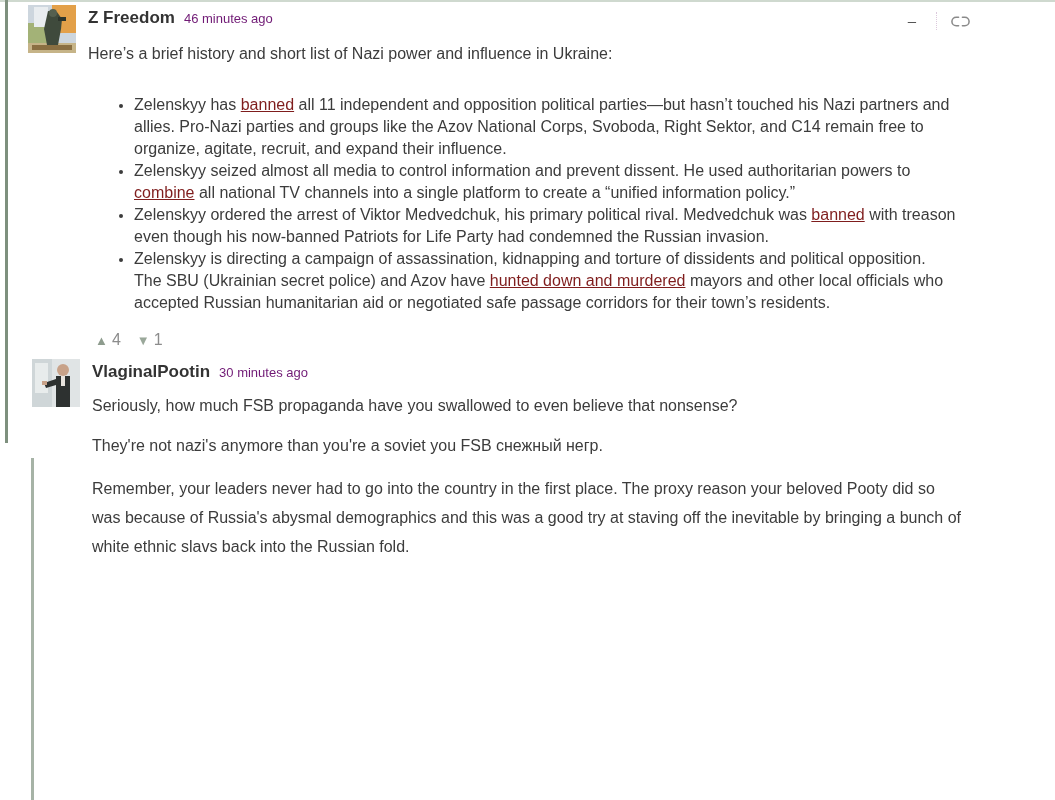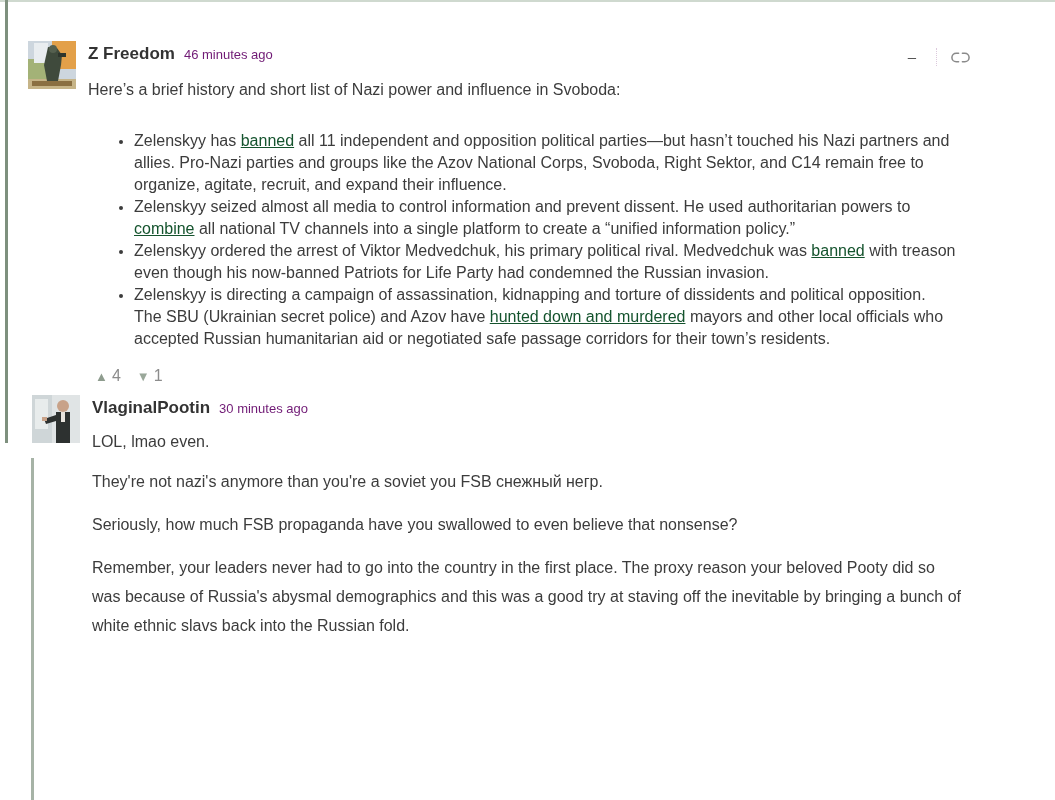--- a/index.html
+++ b/index.html
@@ -5,21 +5,21 @@
   html,body{margin:0;padding:0;background:#fff;}
   #page{
     position:relative;width:1055px;height:800px;overflow:hidden;
     background:#fff;font-family:"Liberation Sans",sans-serif;color:#3c3c3c;
   }
   .top-border{position:absolute;top:0;left:0;width:1055px;height:2px;background:#cfd9cf;}
   .rail-root{position:absolute;left:5px;top:0;width:3px;height:443px;background:#7e907e;}
   .rail-reply{position:absolute;left:31px;top:458px;width:3px;height:342px;background:#a6b3a6;}
 
   .comment{display:flex;}
-  .comment.root{padding:5px 0 0 28px;margin-top:36px;}
+  .comment.root{padding:5px 0 0 28px;}
   .comment.reply{margin-top:10px;padding:0 0 0 32px;}
 
   .avatar{width:48px;height:48px;flex:0 0 48px;overflow:hidden;}
   .avatar svg{display:block;}
 
   .content{margin-left:12px;flex:1;min-width:0;}
   .content.root-w{width:880px;}
   .content.reply-w{width:880px;}
 
   .header-row{position:relative;display:flex;align-items:baseline;padding-top:3px;}
@@ -29,21 +29,21 @@
   .controls{position:absolute;top:6px;right:84px;display:flex;align-items:center;height:20px;}
   .collapse-btn{font-size:15px;color:#555;line-height:14px;padding:0 4px;cursor:pointer;border:0;background:none;font-family:"Liberation Sans",sans-serif;}
   .ctrl-divider{border-left:1px dotted #dcc9dc;height:18px;margin:0 13px 0 16px;}
   .permalink-btn{background:none;border:0;padding:0;cursor:pointer;display:flex;align-items:center;}
 
   .intro{margin:15px 0 0;font-size:16px;line-height:22px;}
   ul.points{margin:29px 0 0;padding:0 0 0 46px;list-style:disc;}
   ul.points li{font-size:16px;line-height:22px;width:822px;color:#3c3c3c;}
   ul.points li::marker{color:#3c3c3c;font-size:13px;}
 
-  a.inline-link{color:#14532d;text-decoration:underline;}
+  a.inline-link{color:#7f1d1d;text-decoration:underline;}
 
   .votes{margin:17px 0 0 7px;display:flex;align-items:center;font-size:15px;color:#8c8c8c;}
   .vote-btn{background:none;border:0;padding:0;cursor:pointer;font-size:13px;color:#8e9c8e;line-height:15px;}
   .vote-btn.down{color:#9aa89a;margin-left:16px;}
   .vote-count{margin-left:4px;font-size:16px;color:#8c8c8c;}
 
   .reply .paragraphs p{margin:0 0 14px;font-size:16px;line-height:29px;width:872px;}
   .reply .paragraphs p:first-child{margin-top:13px;line-height:22px;}
 </style>
 </head>
@@ -78,21 +78,21 @@
           <button class="permalink-btn">
             <svg viewBox="0 0 22 13" width="21" height="13">
               <g fill="none" stroke="#8a8a8a" stroke-width="1.6" stroke-linecap="round">
                 <path d="M9 2 H6.5 a4.5 4.5 0 0 0 0 9 H9"></path>
                 <path d="M13 2 h2.5 a4.5 4.5 0 0 1 0 9 H13"></path>
               </g>
             </svg>
           </button>
         </span>
       </div>
-      <p class="intro">Here’s a brief history and short list of Nazi power and influence in Svoboda:</p>
+      <p class="intro">Here’s a brief history and short list of Nazi power and influence in Ukraine:</p>
       <ul class="points">
         <li>Zelenskyy has <a href="#" class="inline-link">banned</a> all 11 independent and opposition political parties—but hasn’t touched his Nazi partners and allies. Pro-Nazi parties and groups like the Azov National Corps, Svoboda, Right Sektor, and C14 remain free to organize, agitate, recruit, and expand their influence.</li>
         <li>Zelenskyy seized almost all media to control information and prevent dissent. He used authoritarian powers to <a href="#" class="inline-link">combine</a> all national TV channels into a single platform to create a “unified information policy.”</li>
         <li>Zelenskyy ordered the arrest of Viktor Medvedchuk, his primary political rival. Medvedchuk was <a href="#" class="inline-link">banned</a> with treason even though his now-banned Patriots for Life Party had condemned the Russian invasion.</li>
         <li>Zelenskyy is directing a campaign of assassination, kidnapping and torture of dissidents and political opposition. The SBU (Ukrainian secret police) and Azov have <a href="#" class="inline-link">hunted down and murdered</a> mayors and other local officials who accepted Russian humanitarian aid or negotiated safe passage corridors for their town’s residents.</li>
       </ul>
       <div class="votes">
         <button class="vote-btn up">▲</button>
         <span class="vote-count">4</span>
         <button class="vote-btn down">▼</button>
@@ -113,20 +113,19 @@
         <rect x="10" y="22" width="5" height="4" fill="#c8a289"></rect>
         <rect x="29" y="17" width="4" height="10" fill="#e8e4de"></rect>
       </svg>
     </div>
     <div class="content reply-w">
       <div class="header-row">
         <span class="author">VlaginalPootin</span>
         <span class="timestamp">30 minutes ago</span>
       </div>
       <div class="paragraphs">
-        <p>LOL, lmao even.</p>
+        <p>Seriously, how much FSB  propaganda have you swallowed to even believe that nonsense?</p>
         <p>They're not nazi's anymore than you're a soviet you FSB снежный негр.</p>
-        <p>Seriously, how much FSB  propaganda have you swallowed to even believe that nonsense?</p>
         <p>Remember, your leaders never had to go into the country in the first place. The proxy reason your beloved Pooty did so was because of Russia's abysmal demographics and this was a good try at staving off the inevitable by bringing a bunch of white ethnic slavs back into the Russian fold.</p>
       </div>
     </div>
   </div>
 </div>
 
 </body></html>

